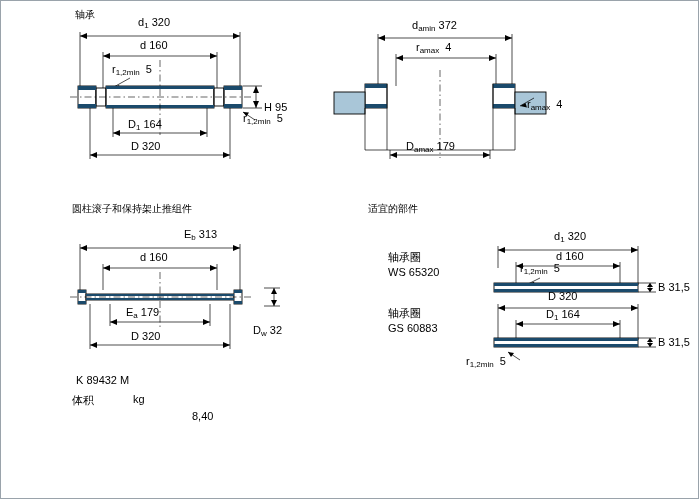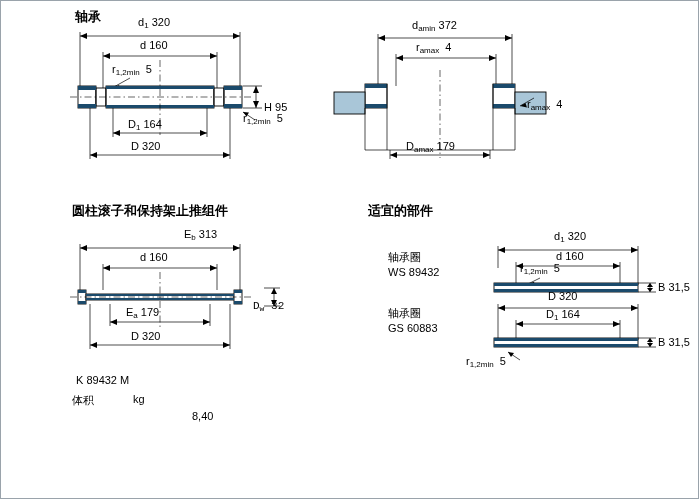--- a/index.html
+++ b/index.html
@@ -11,21 +11,21 @@
     position:relative;
     overflow:hidden;
   }
   .frame{
     position:absolute;left:0;top:0;width:699px;height:499px;
     border:1px solid #9aa3ab;
     box-sizing:border-box;
   }
   .lbl{position:absolute;font-size:11px;white-space:nowrap;}
   .sub{font-size:8px;vertical-align:-2px;}
-  .title{position:absolute;font-size:13px;font-weight:bold;white-space:nowrap;}
+  .title{position:absolute;font-size:10px;font-weight:normal;white-space:nowrap;}
   svg{position:absolute;left:0;top:0;}
   .dim{stroke:#000;stroke-width:.7;fill:none;}
   .thin{stroke:#000;stroke-width:.7;fill:none;}
   .ctr{stroke:#000;stroke-width:.6;fill:none;stroke-dasharray:7 3 1.5 3;}
   .part{fill:#ffffff;stroke:#000;stroke-width:.9;}
   .hatch-b{fill:#a9c6d8;stroke:#000;stroke-width:.9;}
   .solid{fill:#1b4a6b;}
 </style>
 </head>
 <body>
@@ -270,36 +270,36 @@
 <div class="lbl" style="left:406px;top:140px;">
   <span>D</span><span class="sub">amax</span>&nbsp;<span>179</span>
 </div>
 
 <div class="lbl" style="left:136px;top:228px;margin-left:48px;">
   <span>E</span><span class="sub">b</span>&nbsp;<span>313</span>
 </div>
 <div class="lbl" style="left:140px;top:251px;">
   <span>d</span>&nbsp;<span>160</span>
 </div>
-<div class="lbl" style="left:253px;top:300px;font-family:Liberation Mono, monospace;">
+<div class="lbl" style="left:253px;top:324px;">
   <span>D</span><span class="sub">w</span>&nbsp;<span>32</span>
 </div>
 <div class="lbl" style="left:126px;top:306px;">
   <span>E</span><span class="sub">a</span>&nbsp;<span>179</span>
 </div>
 <div class="lbl" style="left:131px;top:330px;">
   <span>D</span>&nbsp;<span>320</span>
 </div>
 <div class="lbl" style="left:76px;top:374px;">K 89432 M</div>
 <div class="lbl" style="left:72px;top:393px;">体积</div>
 <div class="lbl" style="left:133px;top:393px;">kg</div>
 <div class="lbl" style="left:192px;top:410px;">8,40</div>
 
 <div class="lbl" style="left:388px;top:250px;">轴承圈</div>
-<div class="lbl" style="left:388px;top:266px;">WS 89432</div>
+<div class="lbl" style="left:388px;top:266px;">WS 65320</div>
 <div class="lbl" style="left:554px;top:230px;">
   <span>d</span><span class="sub">1</span>&nbsp;<span>320</span>
 </div>
 <div class="lbl" style="left:556px;top:250px;">
   <span>d</span>&nbsp;<span>160</span>
 </div>
 <div class="lbl" style="left:520px;top:262px;">
   <span>r</span><span class="sub">1,2min</span>&nbsp;&nbsp;<span>5</span>
 </div>
 <div class="lbl" style="left:658px;top:281px;">

